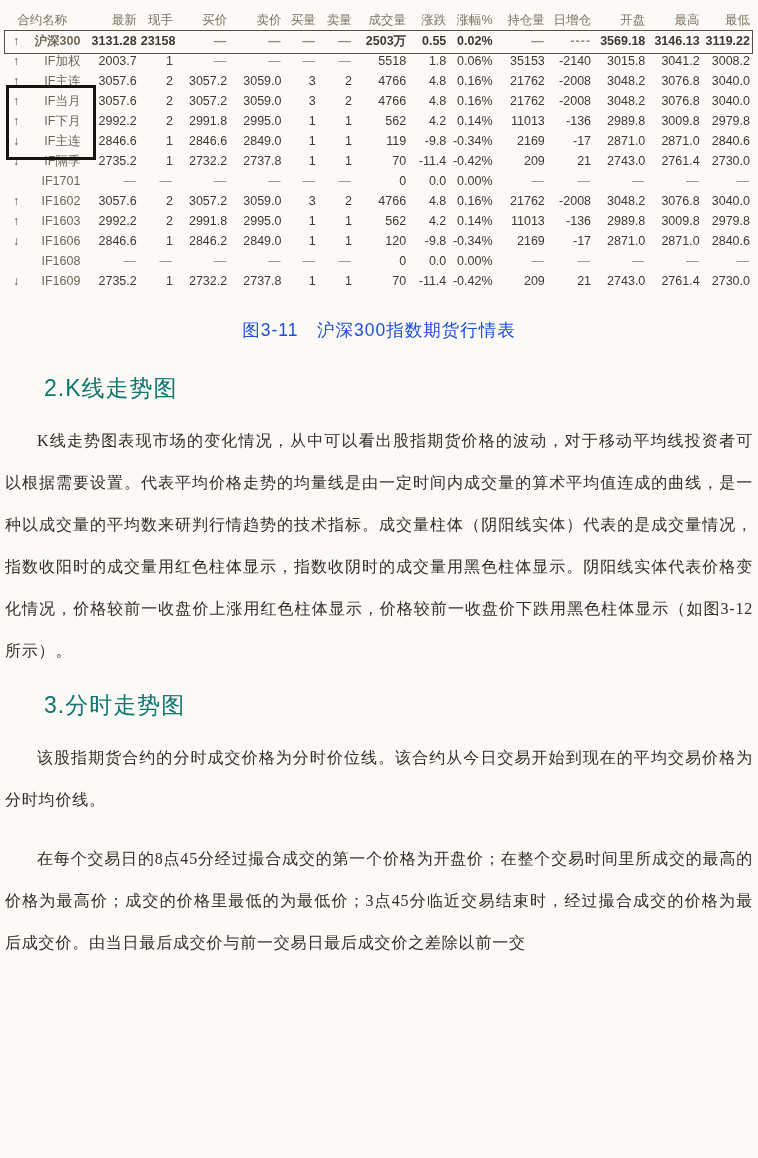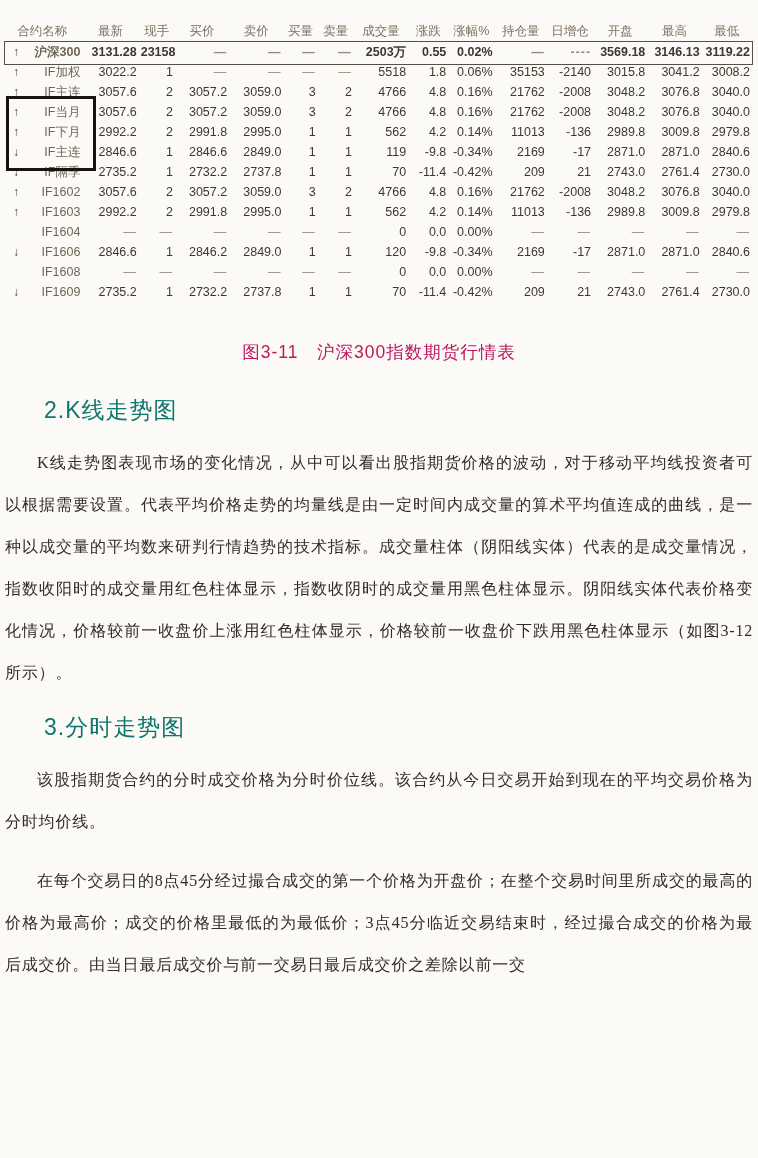--- a/index.html
+++ b/index.html
@@ -3,51 +3,51 @@
 <meta charset="utf-8">
 <style>
   html,body{margin:0;padding:0;}
   body{
     width:758px;height:1158px;overflow:hidden;
     background:#fbfaf6;color:#332e26;
     font-family:"Liberation Serif",serif;
     position:relative;
   }
   
-  .table-wrap{position:relative;margin:20px 4px 0 4px;width:750px;}
+  .table-wrap{position:relative;margin:9px 4px 0 4px;width:750px;}
   table.quote{
     border-collapse:collapse;table-layout:fixed;width:750px;
     font-family:"Liberation Sans",sans-serif;font-size:12.5px;
   }
   table.quote th{
     color:#7d7260;font-weight:400;height:22px;
-    text-align:center;padding:0 4px 0 0;white-space:nowrap;overflow:hidden;
+    text-align:right;padding:0 4px 0 0;white-space:nowrap;overflow:hidden;
   }
   table.quote th.h-name{text-align:center;}
   table.quote td{
     height:20px;text-align:right;padding:0 4px 0 0;
     color:#3d382f;white-space:nowrap;overflow:hidden;
   }
   table.quote td.c-arrow{text-align:center;color:#4a443a;font-size:12px;padding:0;}
   table.quote td.c-name{color:#6e6557;}
   table.quote td.dash{color:#938b7c;letter-spacing:1px;}
   table.quote tr.selected td{font-weight:bold;}
   .sel-box{
     position:absolute;left:0;top:21px;width:747px;height:22px;
     border:1px solid #565044;pointer-events:none;
   }
   .anno-box{
     position:absolute;left:2px;top:76px;width:84px;height:69px;
     border:3px solid #17130d;pointer-events:none;
   }
   
   .caption{
-    margin-top:38px;text-align:center;
+    margin-top:27px;text-align:center;
     font-family:"Liberation Sans",sans-serif;
-    font-size:17.5px;font-weight:500;color:#be185d;letter-spacing:1px;
+    font-size:17.5px;font-weight:500;color:#1d4ed8;letter-spacing:1px;
   }
   .sec-heading{
     margin:31px 0 0 44px;
     font-family:"Liberation Sans",sans-serif;
     font-size:23px;font-weight:500;color:#0f766e;letter-spacing:1px;
   }
   p.body-text{
     margin:16px 0 0 0;padding:0 5px;
     font-size:16px;line-height:42px;letter-spacing:0.8px;
     text-align:justify;text-indent:2em;color:#322d25;
@@ -112,21 +112,21 @@
           <td>0.02%</td>
           <td class="dash">—</td>
           <td class="dash">----</td>
           <td>3569.18</td>
           <td>3146.13</td>
           <td>3119.22</td>
         </tr>
         <tr>
           <td class="c-arrow">↑</td>
           <td class="c-name">IF加权</td>
-          <td>3022.2</td>
+          <td>2003.7</td>
           <td>1</td>
           <td class="dash">—</td>
           <td class="dash">—</td>
           <td class="dash">—</td>
           <td class="dash">—</td>
           <td>5518</td>
           <td>1.8</td>
           <td>0.06%</td>
           <td>35153</td>
           <td>-2140</td>
@@ -218,20 +218,38 @@
           <td>70</td>
           <td>-11.4</td>
           <td>-0.42%</td>
           <td>209</td>
           <td>21</td>
           <td>2743.0</td>
           <td>2761.4</td>
           <td>2730.0</td>
         </tr>
         <tr>
+          <td class="c-arrow"></td>
+          <td class="c-name">IF1701</td>
+          <td class="dash">—</td>
+          <td class="dash">—</td>
+          <td class="dash">—</td>
+          <td class="dash">—</td>
+          <td class="dash">—</td>
+          <td class="dash">—</td>
+          <td>0</td>
+          <td>0.0</td>
+          <td>0.00%</td>
+          <td class="dash">—</td>
+          <td class="dash">—</td>
+          <td class="dash">—</td>
+          <td class="dash">—</td>
+          <td class="dash">—</td>
+        </tr>
+        <tr>
           <td class="c-arrow">↑</td>
           <td class="c-name">IF1602</td>
           <td>3057.6</td>
           <td>2</td>
           <td>3057.2</td>
           <td>3059.0</td>
           <td>3</td>
           <td>2</td>
           <td>4766</td>
           <td>4.8</td>
@@ -254,38 +272,20 @@
           <td>562</td>
           <td>4.2</td>
           <td>0.14%</td>
           <td>11013</td>
           <td>-136</td>
           <td>2989.8</td>
           <td>3009.8</td>
           <td>2979.8</td>
         </tr>
         <tr>
-          <td class="c-arrow"></td>
-          <td class="c-name">IF1604</td>
-          <td class="dash">—</td>
-          <td class="dash">—</td>
-          <td class="dash">—</td>
-          <td class="dash">—</td>
-          <td class="dash">—</td>
-          <td class="dash">—</td>
-          <td>0</td>
-          <td>0.0</td>
-          <td>0.00%</td>
-          <td class="dash">—</td>
-          <td class="dash">—</td>
-          <td class="dash">—</td>
-          <td class="dash">—</td>
-          <td class="dash">—</td>
-        </tr>
-        <tr>
           <td class="c-arrow">↓</td>
           <td class="c-name">IF1606</td>
           <td>2846.6</td>
           <td>1</td>
           <td>2846.2</td>
           <td>2849.0</td>
           <td>1</td>
           <td>1</td>
           <td>120</td>
           <td>-9.8</td>

